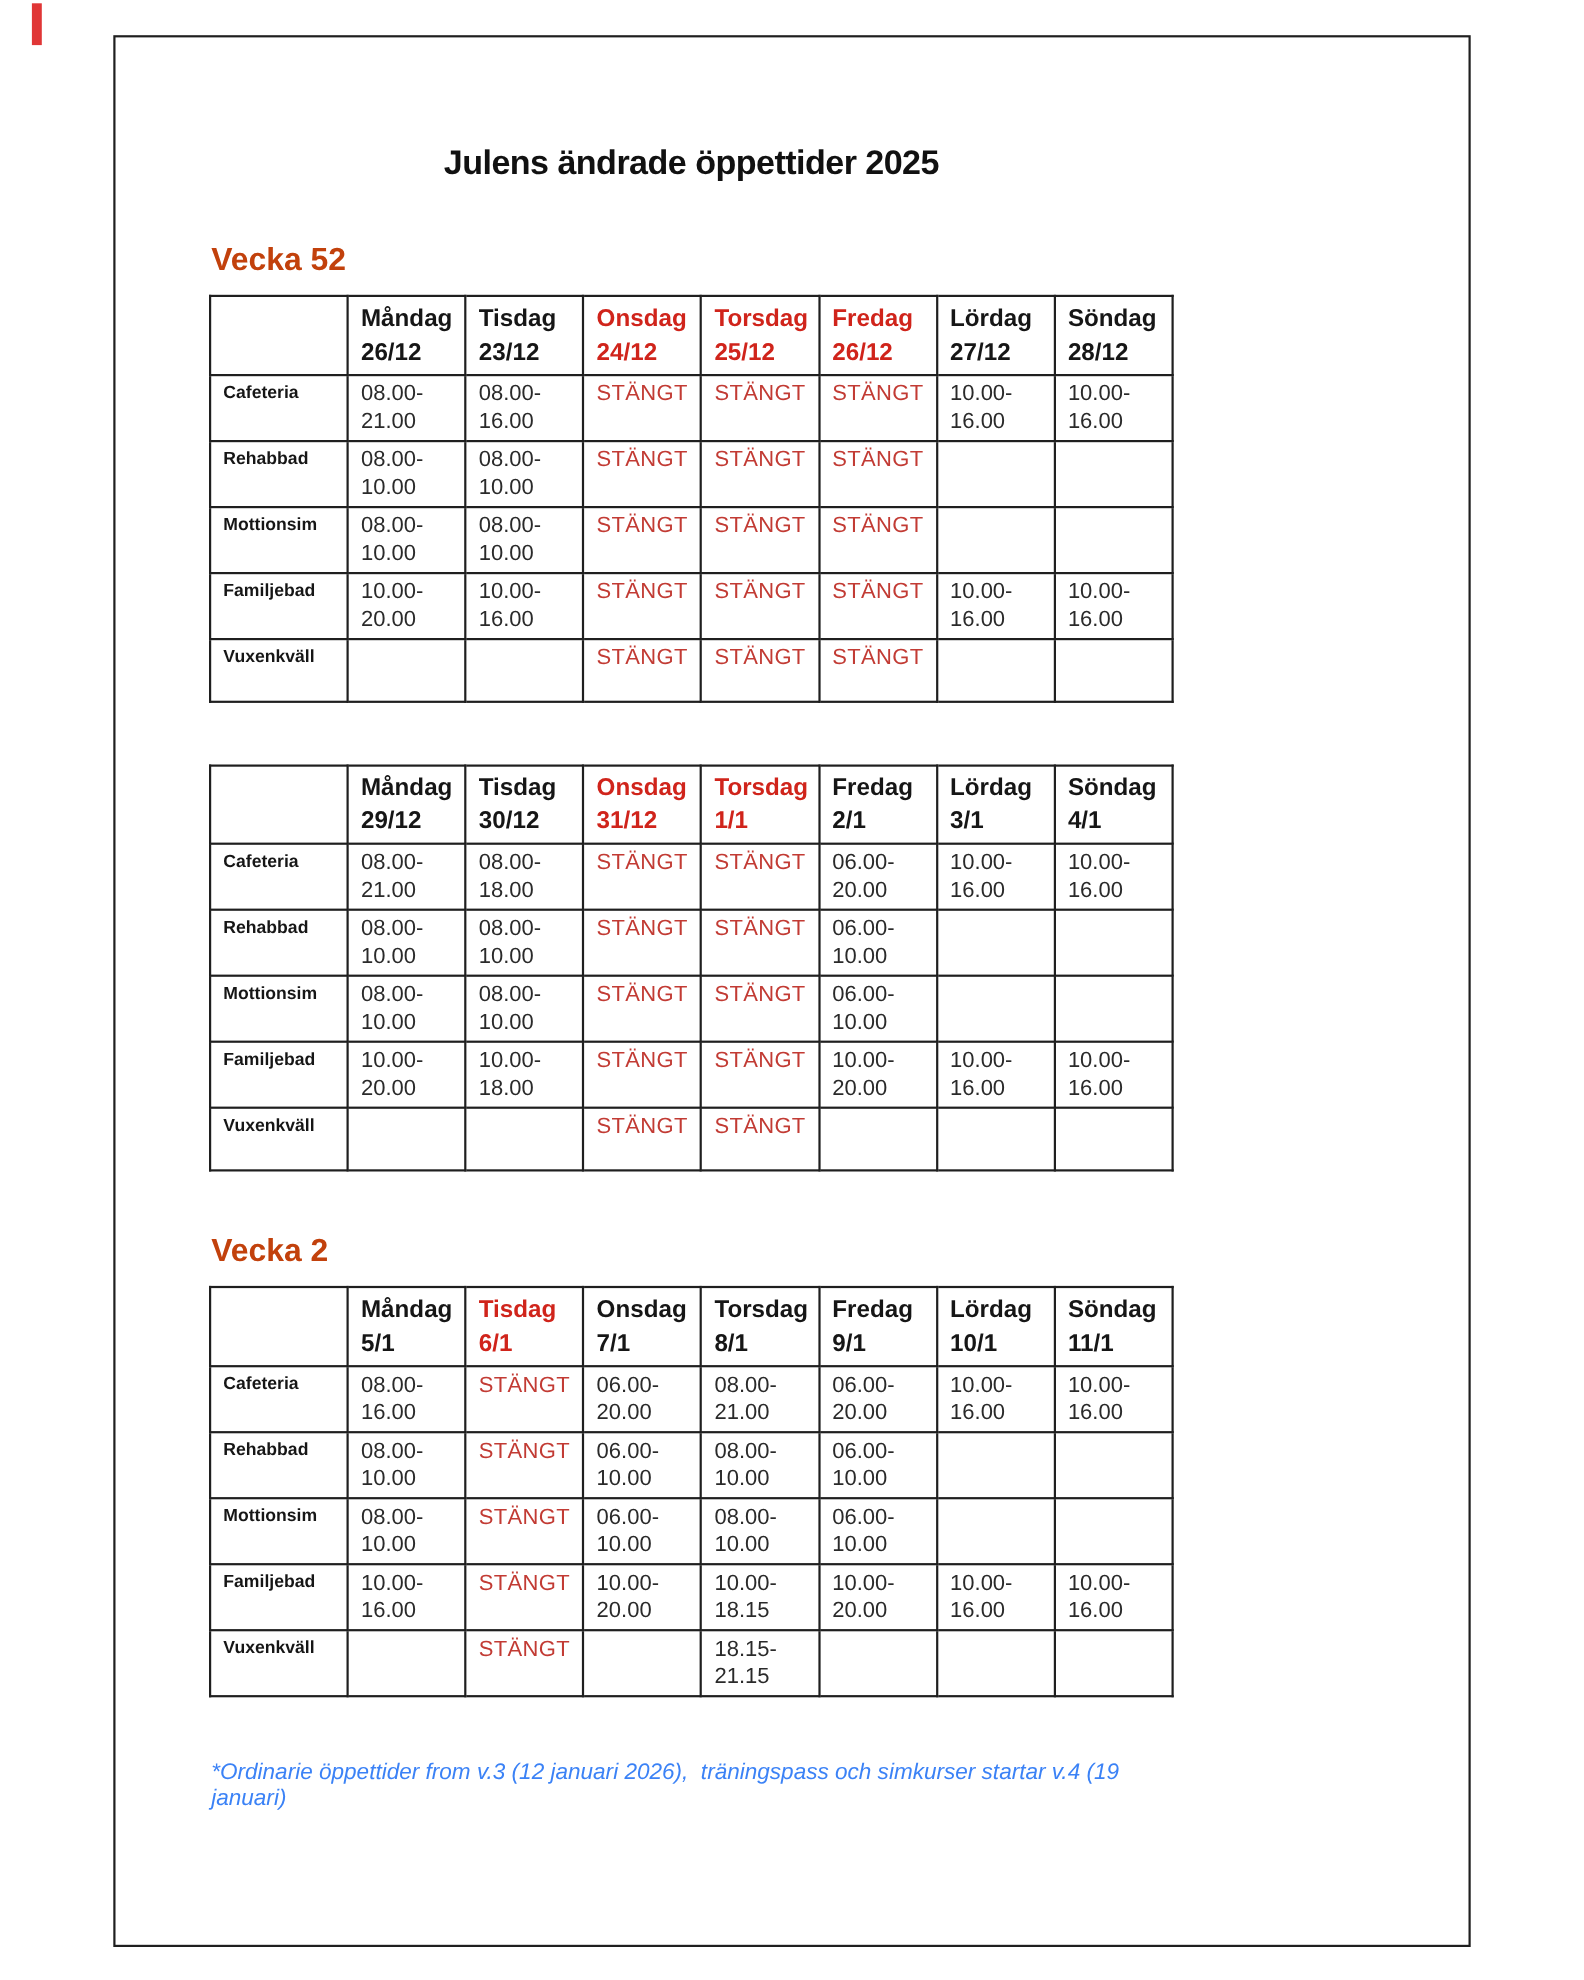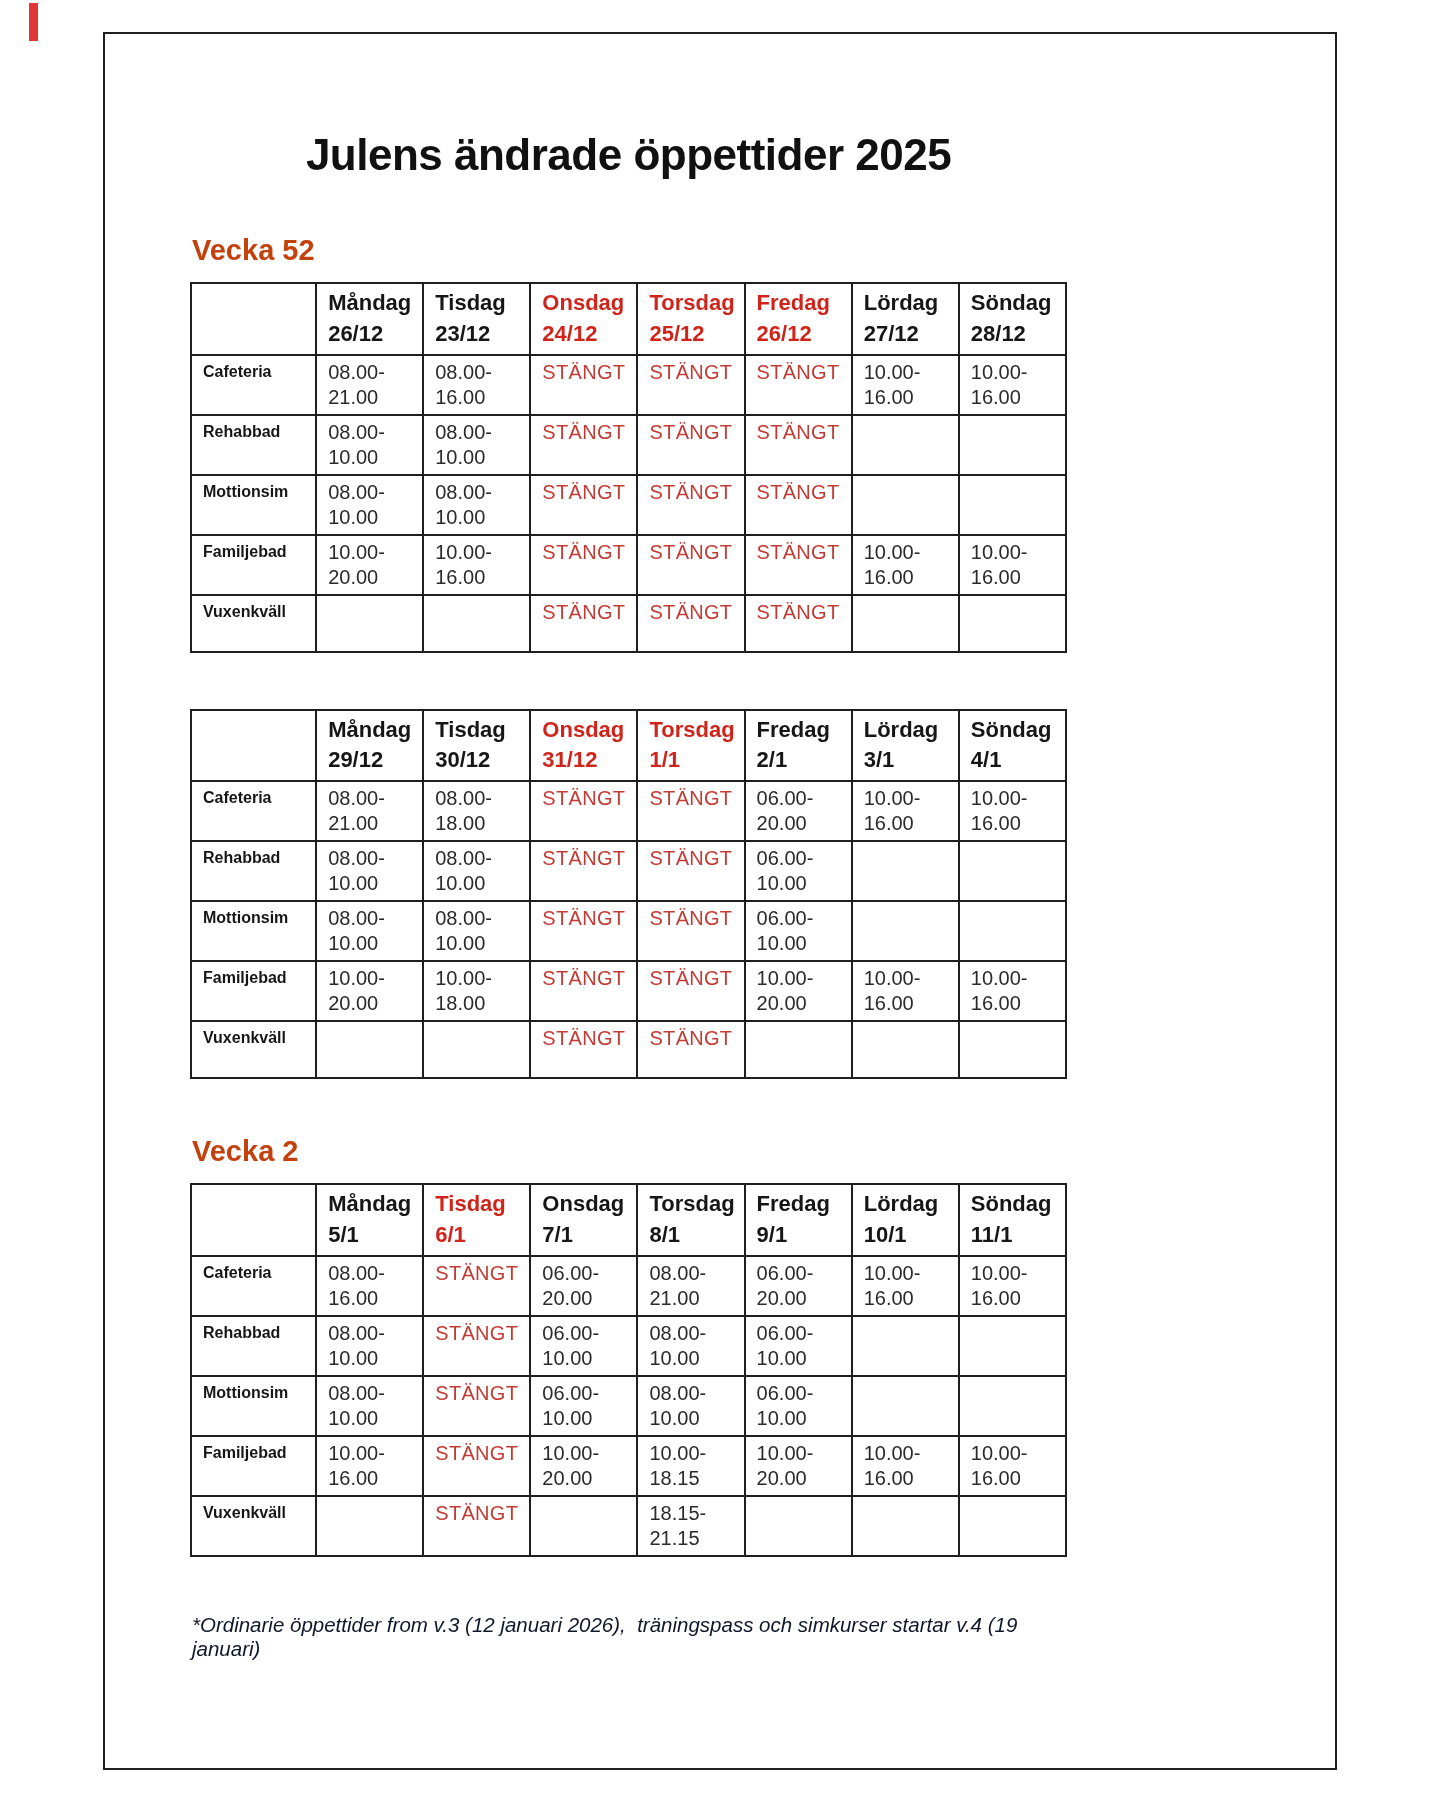--- a/index.html
+++ b/index.html
@@ -20,21 +20,21 @@
     width:1234px; height:1738px;
     box-sizing:border-box;
     border:2px solid var(--border,#1f1f1f);
     background:#ffffff;
   }
   .content { padding:96px 0 0 85px; width:877px; }
   .doc-title {
     margin:0 0 54px 0;
     width:877px;
     text-align:center;
-    font-size:44px;
+    font-size:31px;
     font-weight:700;
     letter-spacing:-0.5px;
     color:#111;
     white-space:nowrap;
   }
   .week-label {
     font-size:29px; font-weight:700;
     margin:0 0 15px 2px; color:#c2410c;
   }
   table.schedule {
@@ -54,21 +54,21 @@
   tbody tr { height:57px; }
   tbody th.rowlabel { font-size:16px; font-weight:700; padding-top:7px; color:#161616; }
   tbody td { font-size:20px; line-height:1.25; padding-top:7px; color:#2a2a2a; }
   tbody td .closed {
     color:var(--closed-red,#c0392b);
     font-weight:400; letter-spacing:0.3px;
   }
   .footnote {
     margin:0; padding:0 0 0 2px;
     font-size:20.5px; font-style:italic;
-    color:#0f172a; white-space:pre-wrap;
+    color:#3b82f6; white-space:pre-wrap;
   }
 </style>
 </head>
 <body>
 
 <div class="edge-mark"></div>
 
 <div class="page">
   <div class="content">
     <h1 class="doc-title">Julens ändrade öppettider 2025</h1>

